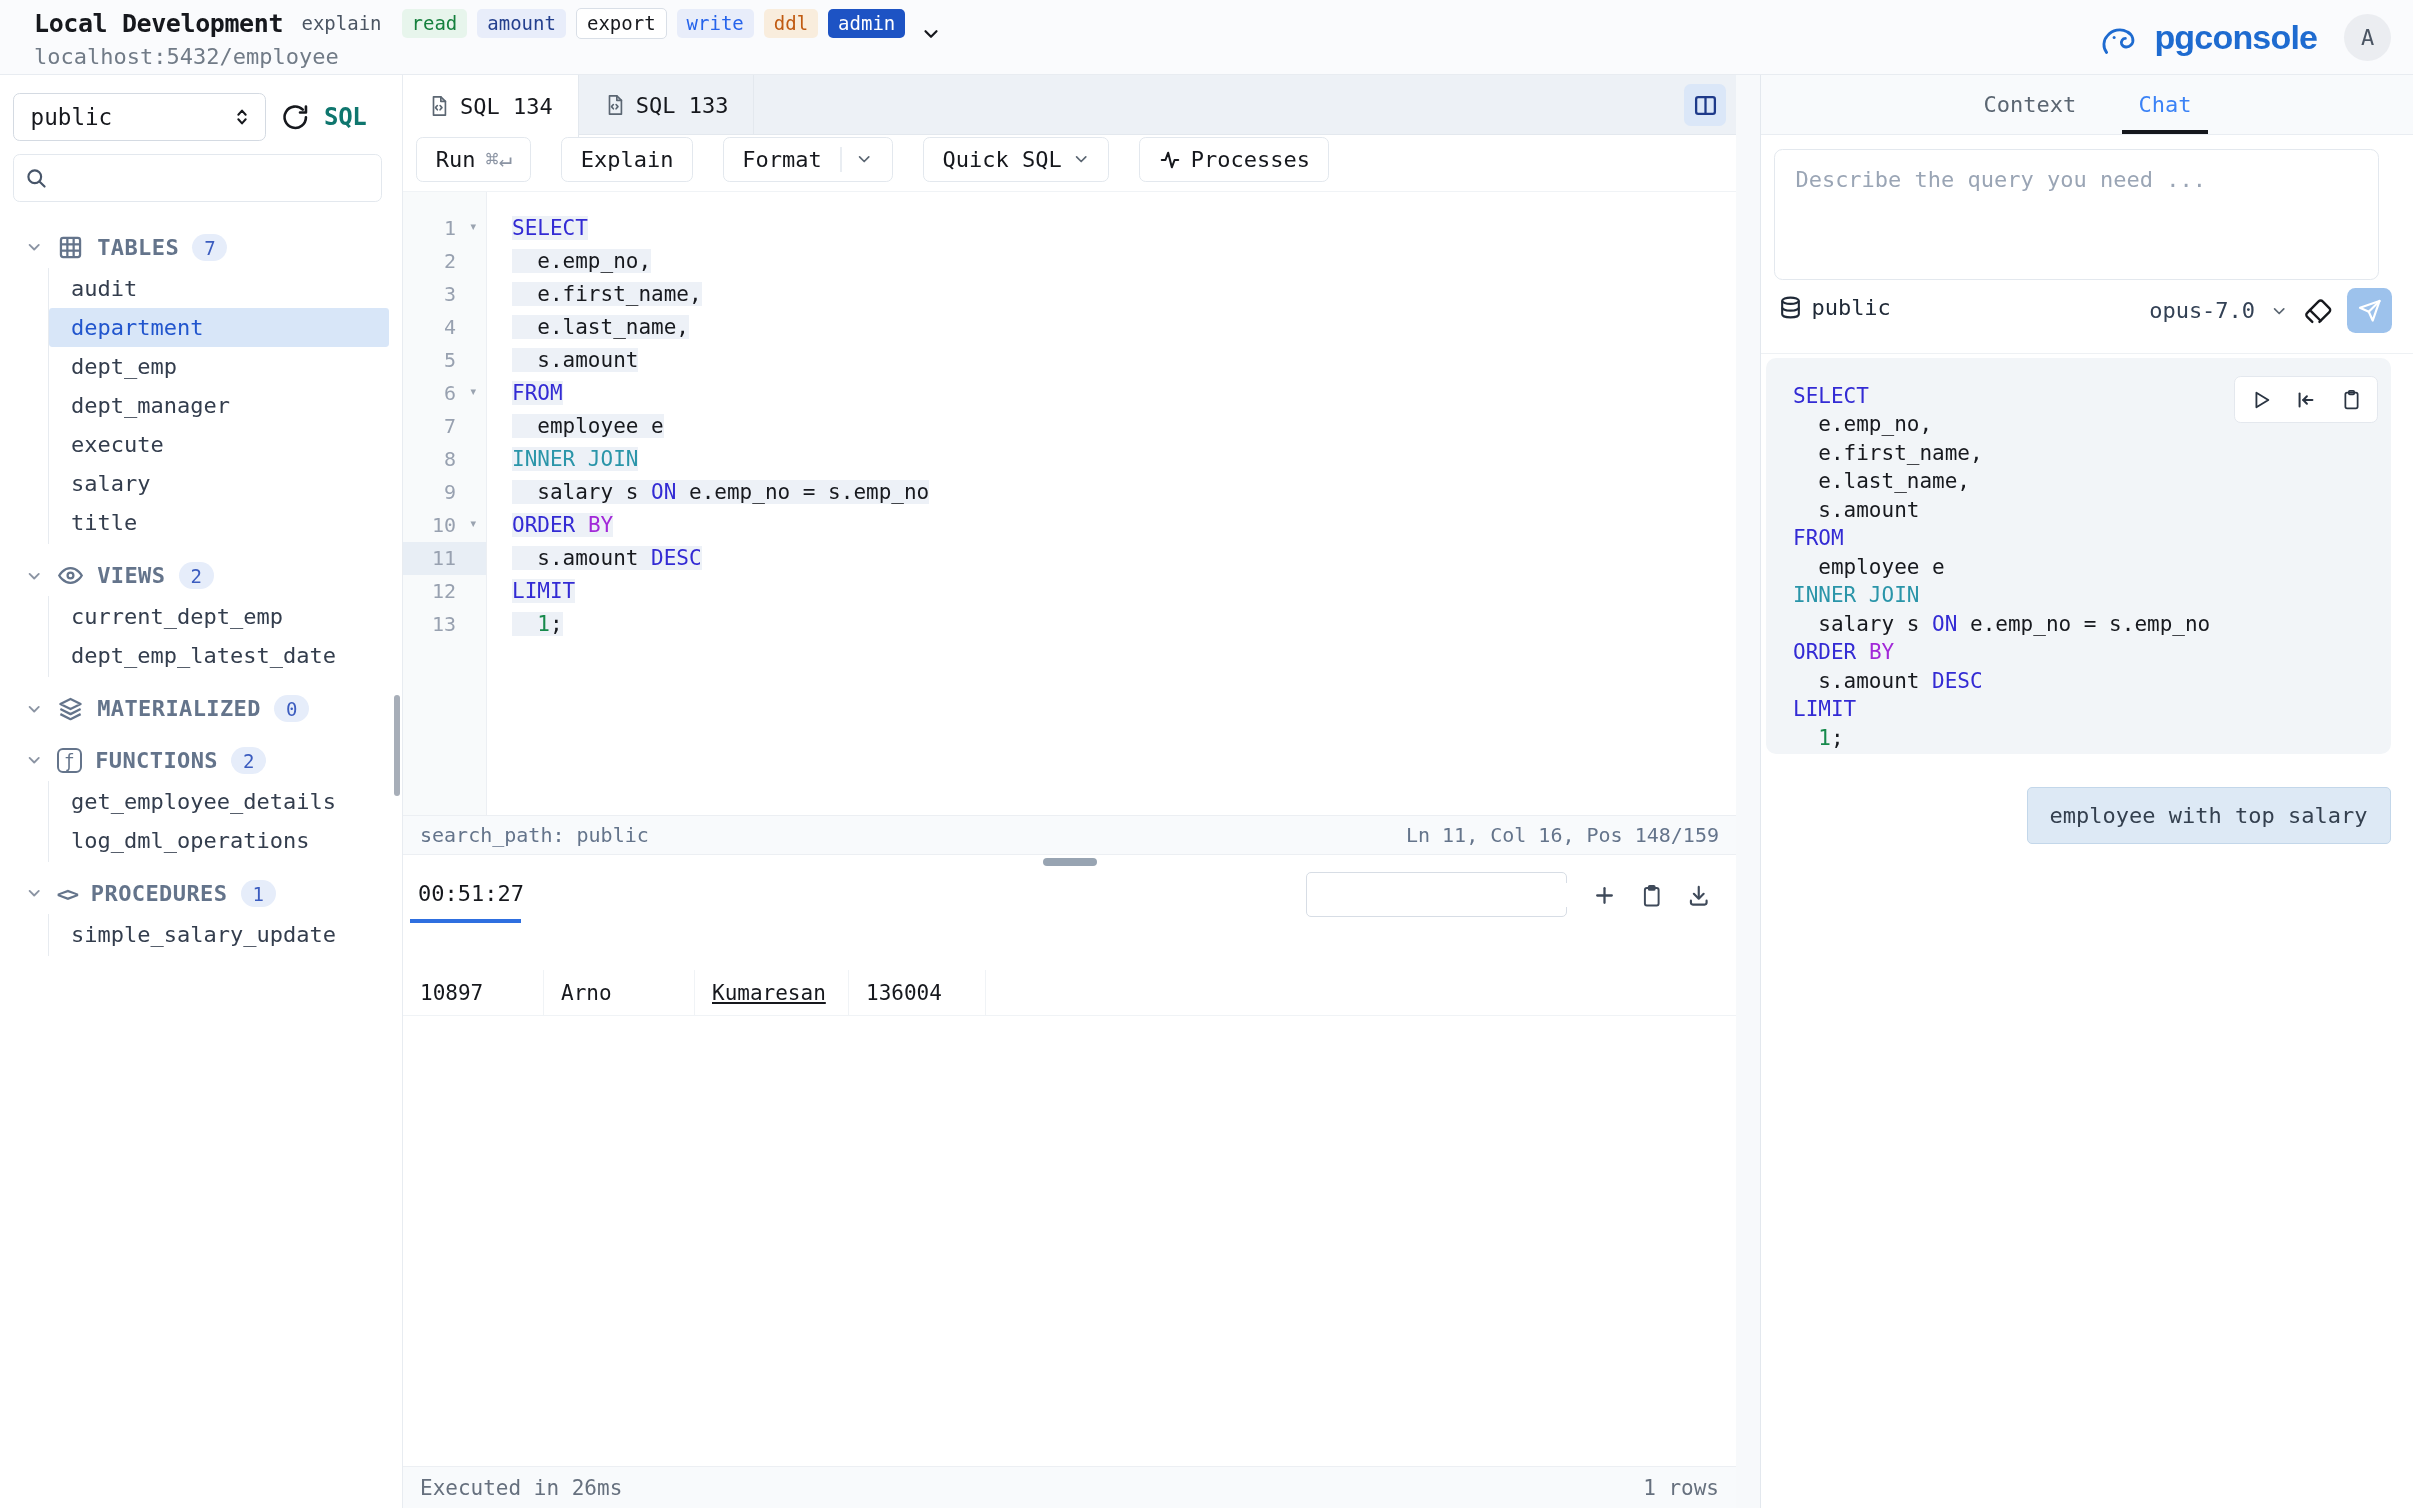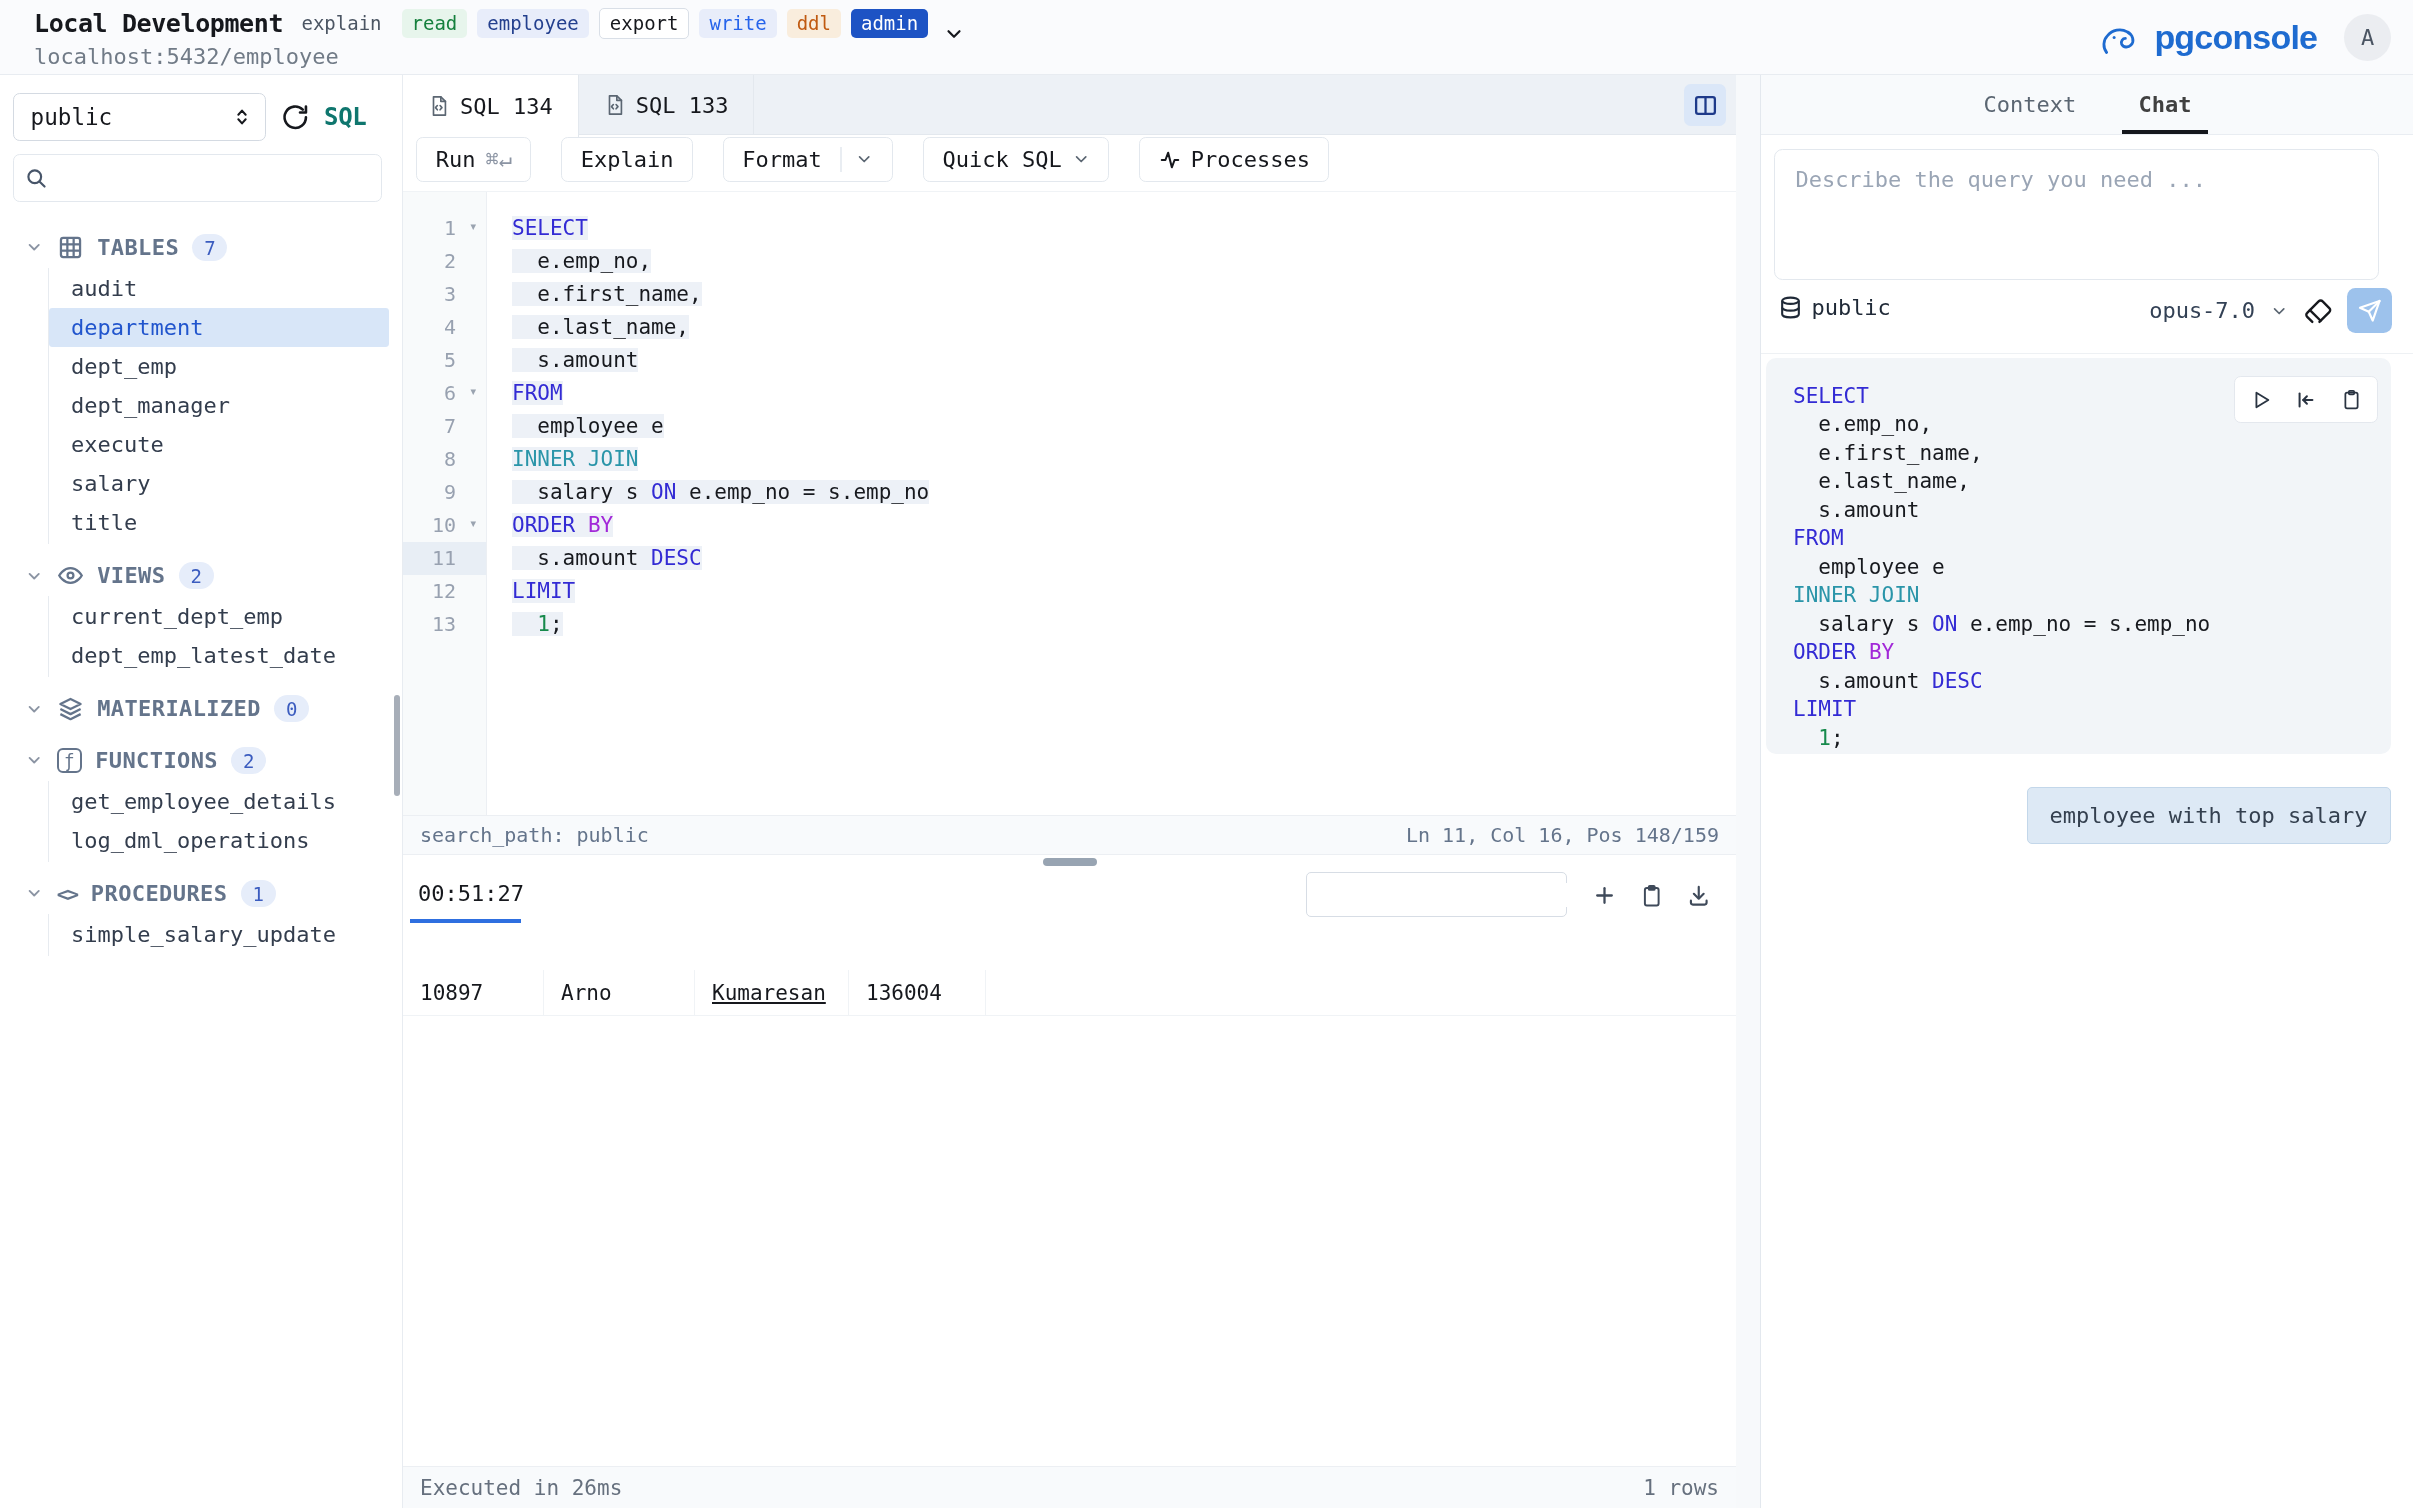--- a/index.html
+++ b/index.html
@@ -110,21 +110,21 @@
   .res-footer { position:absolute; left:0; bottom:0; right:0; height:42px; background:#f8fafc;
     border-top:1.7px solid #eceff3; display:flex; align-items:center; justify-content:space-between;
     padding:0 17px; font-size:21px; color:#66707e; }
 
   
   #chat { position:absolute; left:1760px; top:75px; width:654px; height:1433px; background:#fff;
     border-left:1.7px solid #e3e8ee; }
   .chat-tabs { position:absolute; left:0; top:0; right:0; height:60px; background:#f8fafc;
     border-bottom:1.7px solid #e9edf2; display:flex; align-items:stretch; justify-content:center; gap:49px; }
   .ctab { display:flex; align-items:center; font-size:22px; color:#5b6672; position:relative; padding:0 6.7px; }
-  .ctab.on { color:#404040; font-weight:bold; }
+  .ctab.on { color:#3b82f6; font-weight:normal; }
   .ctab.on .uline { position:absolute; left:-10px; right:-10px; bottom:0; height:4.2px; background:#16181d; }
   .chat-input { position:absolute; left:13.4px; top:74px; width:605px; height:131px; border:1.7px solid #e3e8ee;
     border-radius:8.4px; padding:17px 20px; font:inherit; font-size:22px; color:#16181d; resize:none; outline:none; }
   .chat-input::placeholder { color:#9aa5b5; }
   .chat-controls { position:absolute; left:0; top:210px; right:0; height:69px; border-bottom:1.7px solid #eef1f4; }
   .cc-left { position:absolute; left:17px; top:10px; display:flex; align-items:center; gap:8.4px;
     font-size:22px; color:#1f2937; }
   .cc-right { position:absolute; right:22px; top:3.4px; display:flex; align-items:center; gap:15px; }
   .model { font-size:22px; color:#334155; }
   .send-btn { width:45px; height:45px; background:#9dc2ec; border:none; border-radius:8.4px;
@@ -144,21 +144,21 @@
 
 <div id="app">
 
   <header id="hdr">
     <div class="hdr-left">
       <div class="hdr-row1">
         <span id="title">Local Development</span>
         <span id="badges" style="display: flex; gap: 10px; align-items: center;">
             <span class="badge b-plain">explain</span>
             <span class="badge b-green">read</span>
-            <span class="badge b-navy">employee</span>
+            <span class="badge b-navy">amount</span>
             <span class="badge b-outline">export</span>
             <span class="badge b-blue">write</span>
             <span class="badge b-orange">ddl</span>
             <span class="badge b-solid">admin</span>
           </span>
         <span class="hdr-chevron">
           <svg width="22" height="22" viewBox="0 0 24 24" fill="none" stroke="#16181d" stroke-width="2.4" stroke-linecap="round" stroke-linejoin="round">
               <polyline points="6 9 12 15 18 9"></polyline>
             </svg>
         </span>

